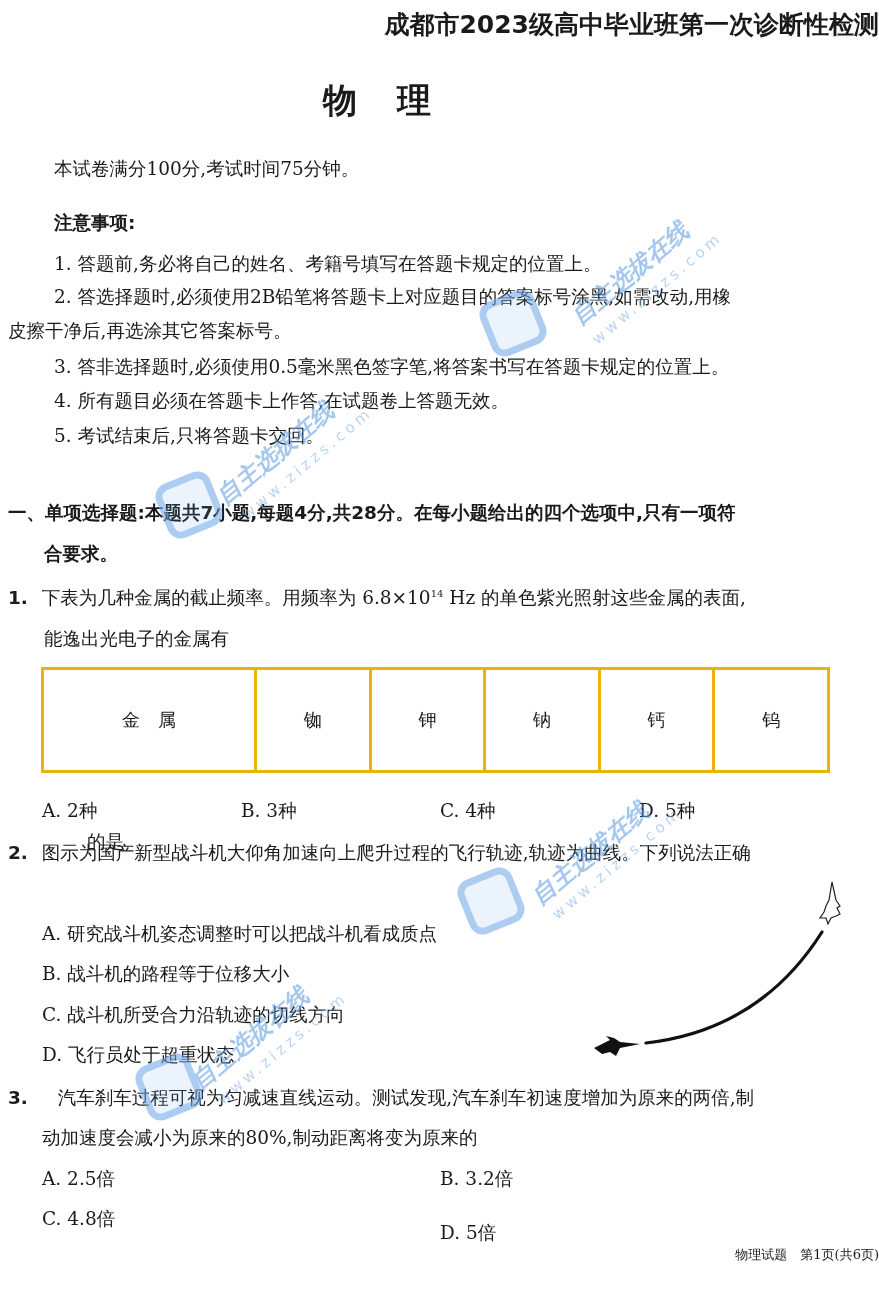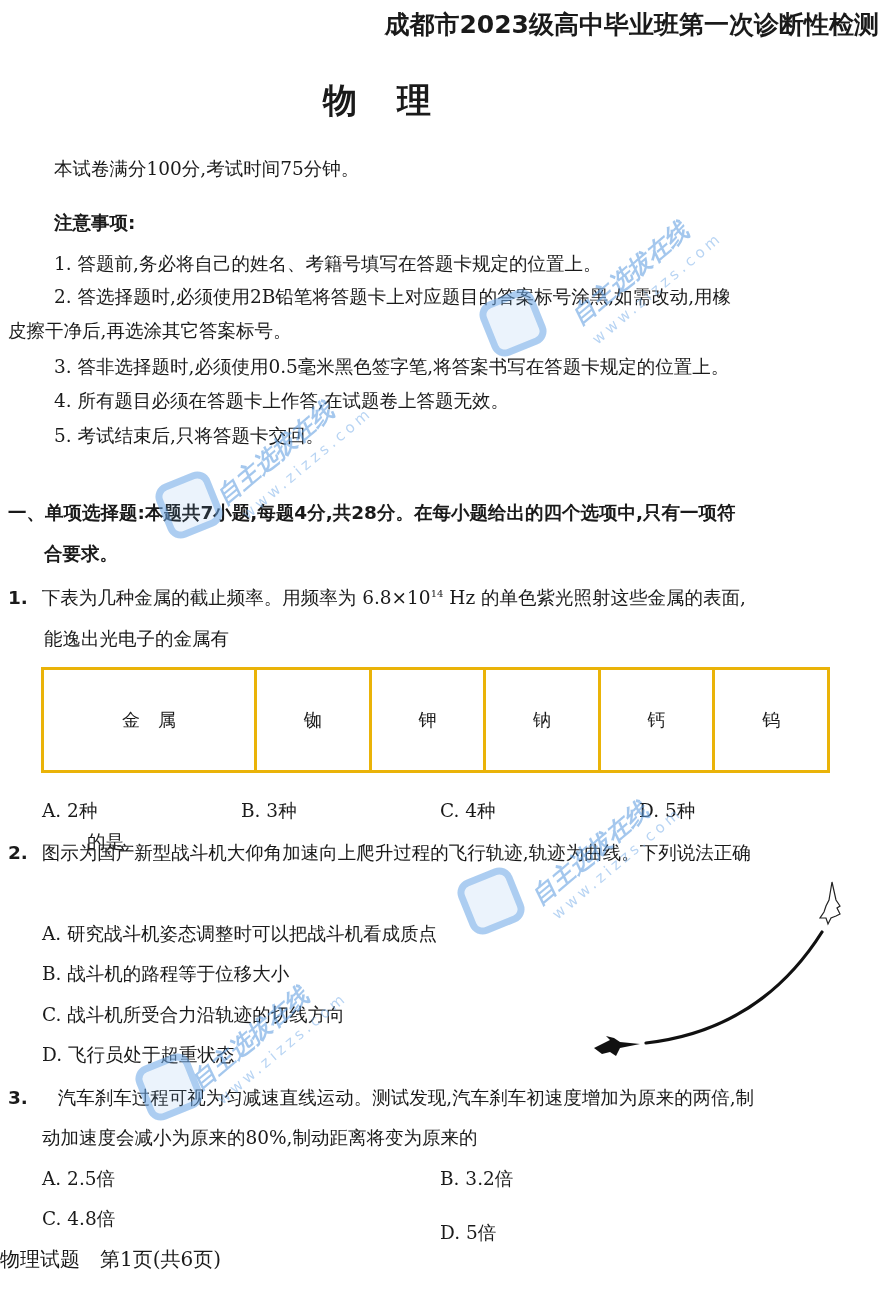--- a/index.html
+++ b/index.html
@@ -45,21 +45,21 @@
   .wm-text {
     color: #5b9be0; font-family: "DejaVu Sans", sans-serif; font-weight: bold;
     font-size: 24px; transform: rotate(-40deg); transform-origin: left bottom;
     white-space: nowrap; font-style: italic;
   }
   .wm-url {
     color: #7fb2ea; font-family: "DejaVu Sans", sans-serif; font-size: 15px;
     letter-spacing: 4px; transform: rotate(-40deg); transform-origin: left bottom;
     white-space: nowrap;
   }
-  .footer { left: 0; width: 879px; top: 1246px; text-align: left; font-size: 20px; }
+  .footer { left: 0; width: 879px; top: 1246px; text-align: right; font-size: 13px; }
 </style>
 </head>
 <body>
 
 <div class="abs title">成都市2023级高中毕业班第一次诊断性检测</div>
 <div class="abs subject">物理</div>
 
 <div class="abs line" style="left:54px; top:156px;">本试卷满分100分,考试时间75分钟。</div>
 
 <div class="abs line bold" style="left:54px; top:210px;">注意事项:</div>

